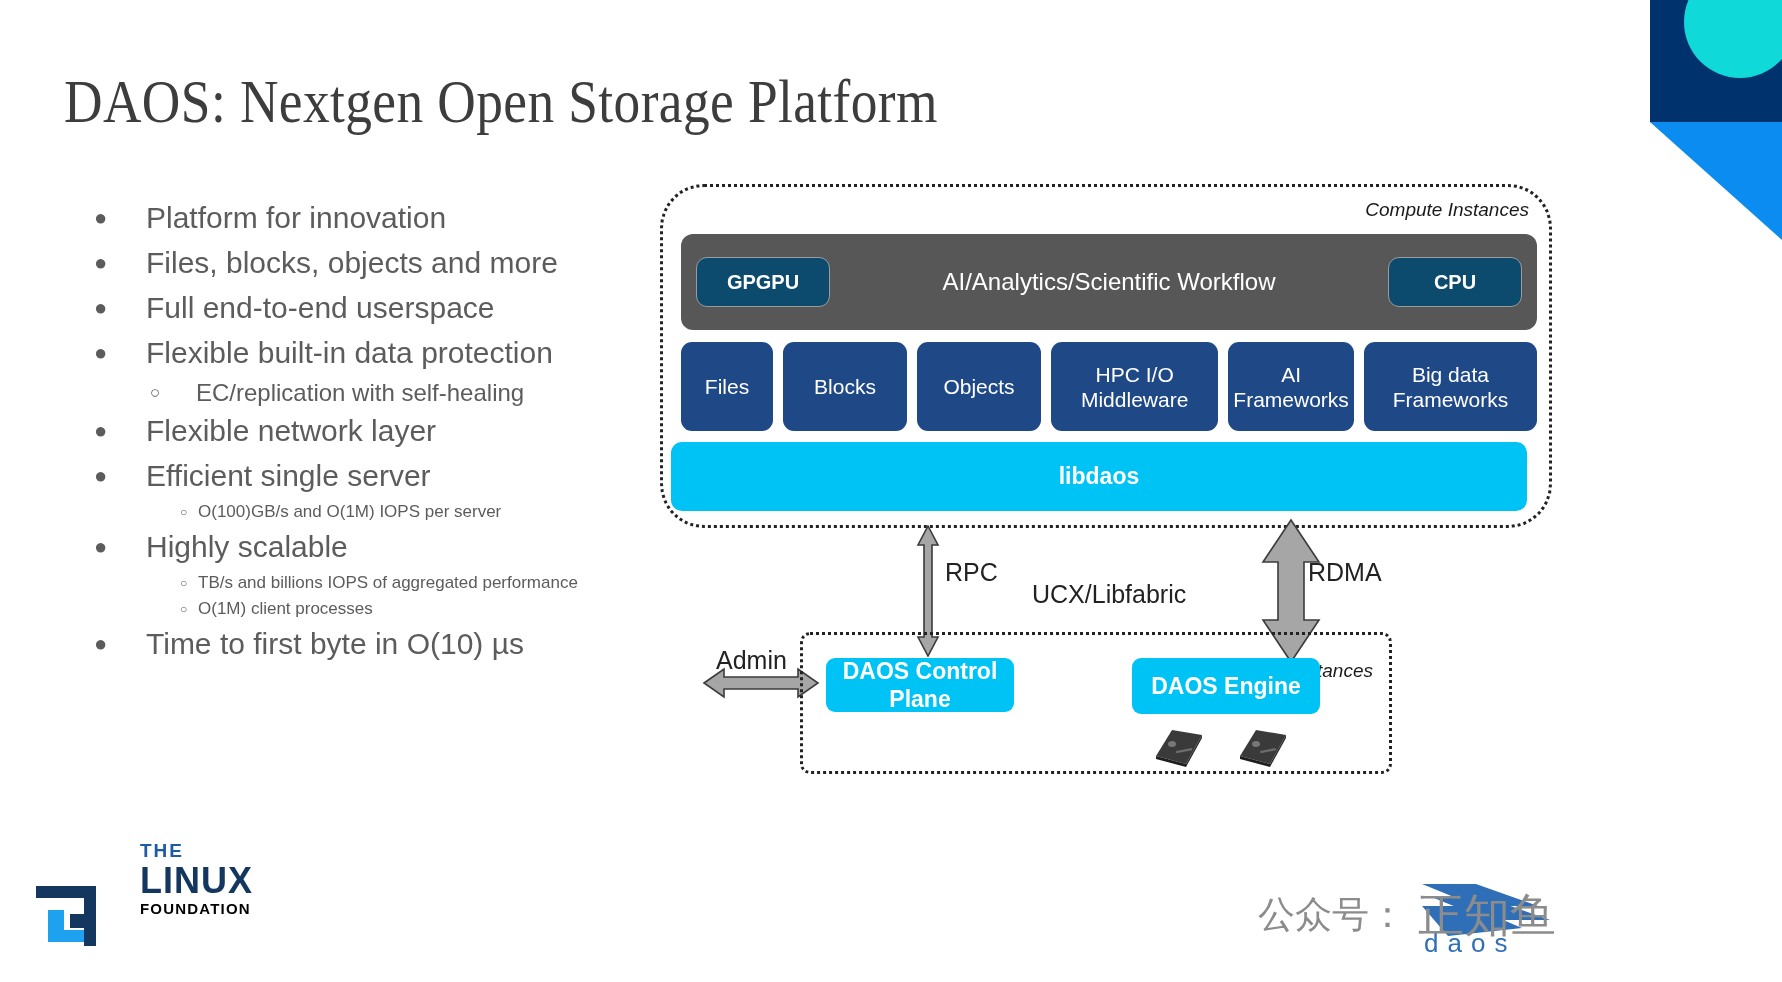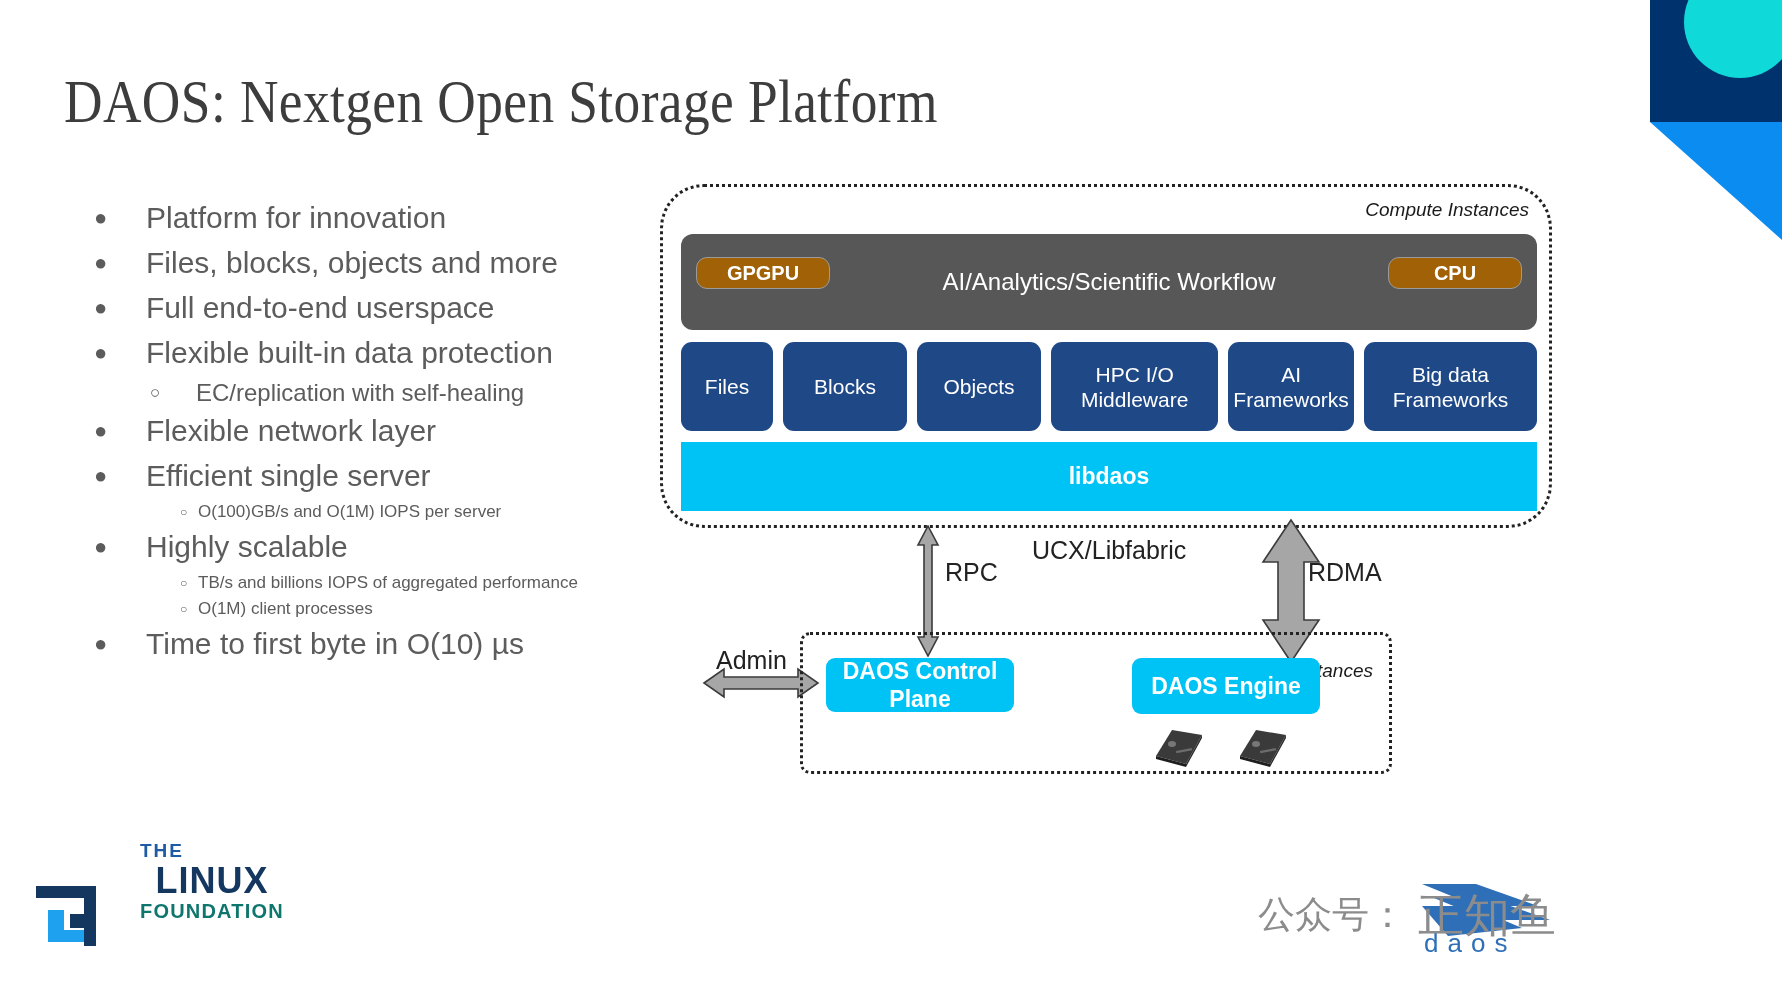--- a/index.html
+++ b/index.html
@@ -74,22 +74,22 @@
   }
   #compute-caption { right:20px; top:12px;margin-left:47px; }
   #daos-caption { right:16px; top:6px;margin-top:19px; }
 
   
   #workflow-bar {
     position:absolute; left:18px; top:47px; width:856px; height:96px;
     background:#575757; border-radius:12px;
   }
   .chip {
-    position:absolute; top:23px; width:134px; height:32px;
-    background:#a16207; border:1px solid #9b9b9b; border-radius:11px;
+    position:absolute; top:23px; width:134px; height:50px;
+    background:#0c4a6e; border:1px solid #9b9b9b; border-radius:11px;
     color:#ffffff; font-size:20px; font-weight:bold;
     display:flex; align-items:center; justify-content:center;
   }
   #chip-gpgpu { left:15px; }
   #chip-cpu { right:15px; }
   #workflow-label {
     position:absolute; left:0; right:0; top:34px;
     text-align:center; color:#ffffff; font-size:24px; font-weight:400;
   }
 
@@ -103,37 +103,37 @@
     display:flex; align-items:center; justify-content:center; text-align:center;
     font-size:21px; line-height:25px; padding:2px 4px;
   }
   .mw-1 { flex:0 0 92px; }
   .mw-2 { flex:0 0 124px; }
   .mw-3 { flex:0 0 124px; }
   .mw-4 { flex:1 1 auto; }
 
   
   #libdaos-bar {
-    position:absolute; left:18px; top:255px; width:856px; height:69px;
-    background:#00c3f5; border-radius:0;
+    position:absolute; left:8px; top:255px; width:856px; height:69px;
+    background:#00c3f5; border-radius:11px;
     color:#ffffff; font-size:23px; font-weight:bold;
     display:flex; align-items:center; justify-content:center;
   }
 
   
   .vert-arrow { position:absolute; }
   #rpc-arrow { left:256px; top:345px; }
   #rdma-arrow { left:600px; top:338px; }
   #admin-arrow { left:42px; top:486px; }
 
   .arrow-label {
     position:absolute; font-size:25px; color:#222; white-space:nowrap;
   }
   #rpc-label { left:285px; top:378px; }
-  #ucx-label { left:372px; top:356px; }
+  #ucx-label { left:372px; top:400px; }
   #rdma-label { left:648px; top:378px; }
   #admin-label { left:56px; top:466px; }
 
   
   .daos-block {
     position:absolute; background:#00c3f5; border-radius:9px;
     color:#ffffff; font-weight:bold; font-size:23px; line-height:28px;
     display:flex; align-items:center; justify-content:center; text-align:center;
   }
   #ctrl-plane { left:166px; top:478px; width:188px; height:54px; }
@@ -141,21 +141,21 @@
 
   .ssd { position:absolute; width:56px; height:42px; }
   #ssd-1 { left:490px; top:546px; }
   #ssd-2 { left:574px; top:546px; }
 
   
   #lf-logo { position:absolute; left:34px; top:884px; width:216px; height:80px; }
   #lf-text { position:absolute; left:96px; top:840px; color:#12375f;margin-left:44px; }
   #lf-the { font-size:19px; letter-spacing:2px; font-weight:bold; color:#1d5ba4; }
   #lf-linux { font-size:36px; letter-spacing:1px; font-weight:bold; color:#13375f; line-height:38px;text-align:center; }
-  #lf-foundation { font-size:20px; letter-spacing:1.2px; font-weight:bold; color:#0f766e; }
+  #lf-foundation { font-size:15px; letter-spacing:1.2px; font-weight:bold; color:#000000; }
 
   #wechat-label {
     position:absolute; left:1258px; top:890px;
     font-size:37px; color:#8c8c8c;
     font-family:"DejaVu Sans", sans-serif;
     white-space:nowrap;
   }
   #watermark-name {
     position:absolute; left:1418px; top:885px;
     font-size:46px; color:#8c8c8c;

